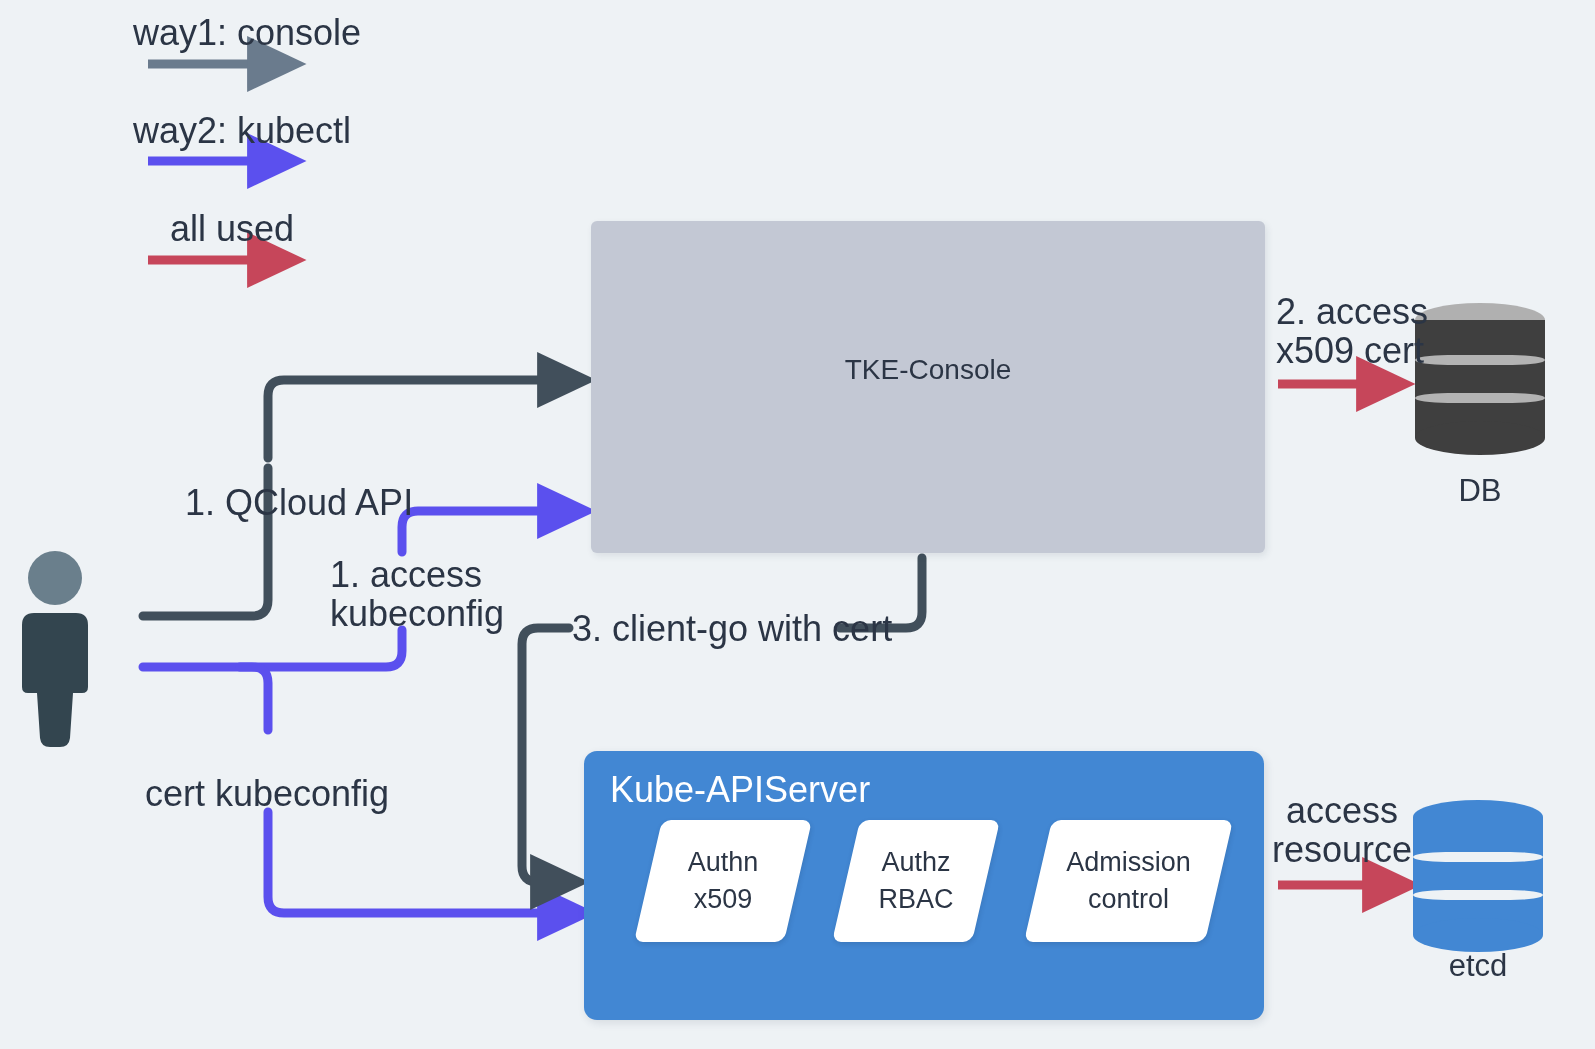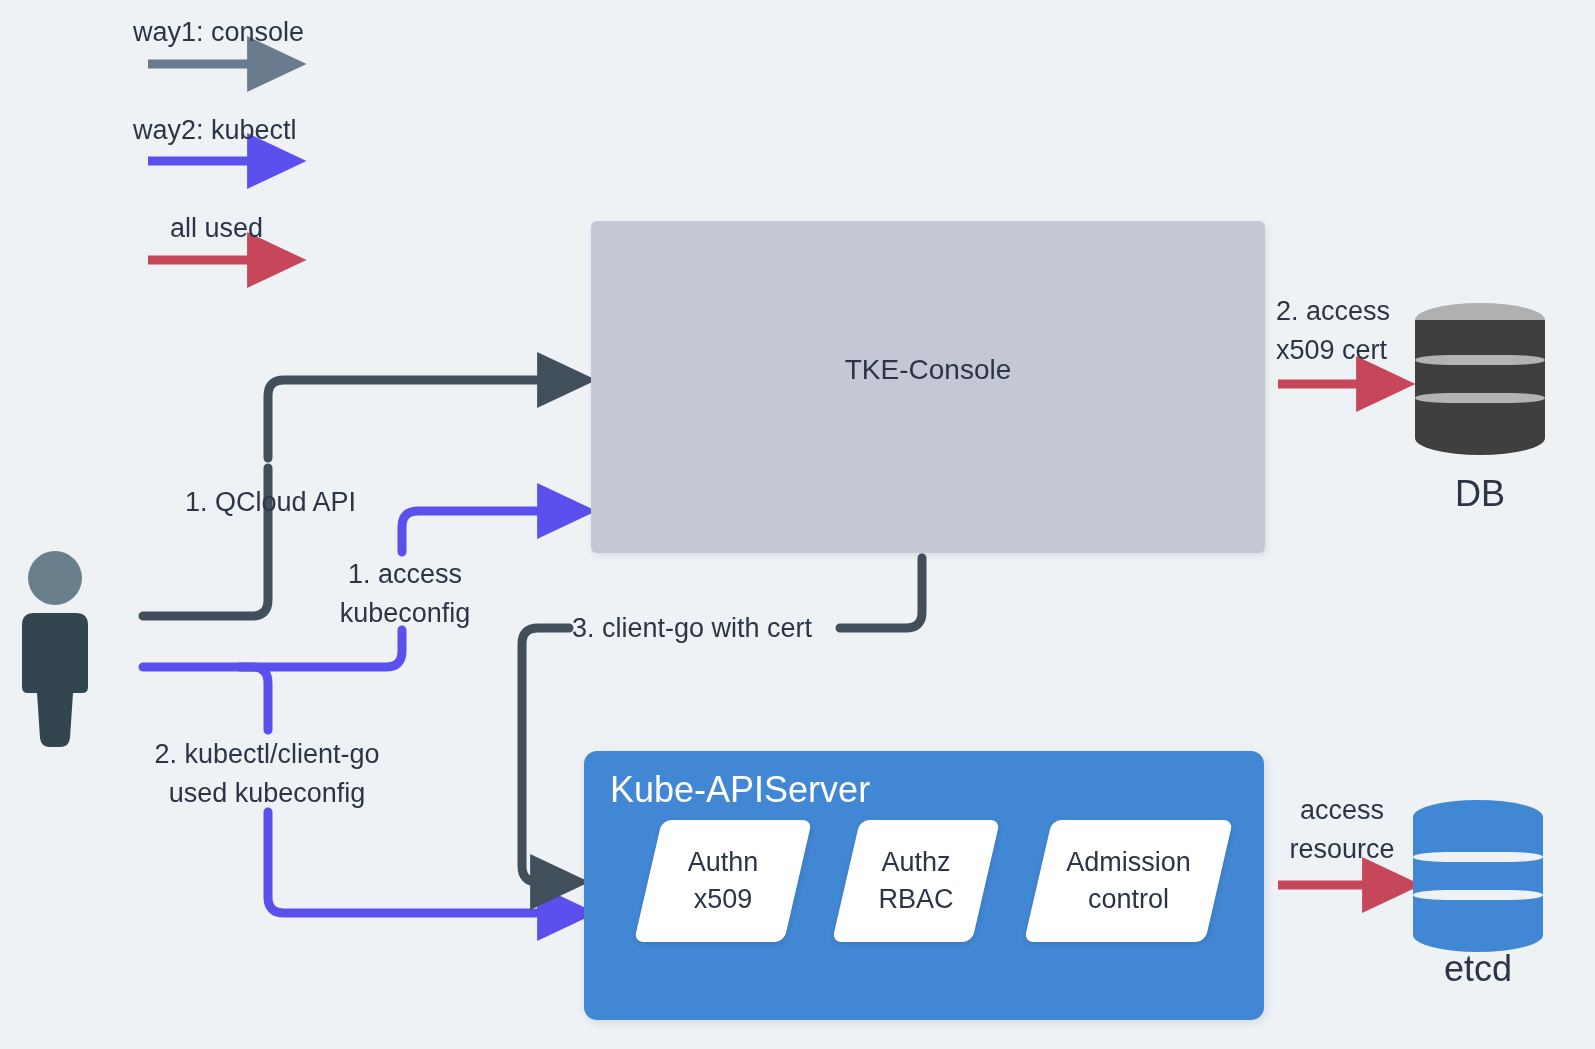--- a/index.html
+++ b/index.html
@@ -21,21 +21,21 @@
     position: absolute;
     left: 0;
     top: 0;
     width: 1595px;
     height: 1049px;
     pointer-events: none;
   }
   .txt {
     position: absolute;
     color: #2b3545;
-    font-size: 27px;
+    font-size: 36px;
     line-height: 39px;
     white-space: pre;
   }
   .txt.c { text-align: center; }
   .console-box {
     position: absolute;
     left: 591px; top: 221px;
     width: 674px; height: 332px;
     background: #c3c8d4;
     border-radius: 6px;
@@ -83,21 +83,21 @@
     color: #2b3545;
     font-size: 27px;
     line-height: 37px;
   }
   .cyl { position: absolute; }
   .cyl-cap { position: absolute; left: 0; border-radius: 50%; }
   .cyl-label {
     position: absolute;
     left: 0; right: 0;
     text-align: center;
-    font-size: 36px;
+    font-size: 31px;
     color: #2b3545;
   }
 </style>
 </head>
 <body>
 
 <div id="canvas">
 
   <svg class="layer" viewBox="0 0 1595 1049">
     <defs>
@@ -218,21 +218,21 @@
     <div class="cyl-cap" style="top:118px; width:130px; height:34px; background:#4287d3;"></div>
     <div style="position:absolute; left:0; top:52px; width:130px; height:10px; background:#eef2f5; border-radius:50%/100%;"></div>
     <div style="position:absolute; left:0; top:90px; width:130px; height:10px; background:#eef2f5; border-radius:50%/100%;"></div>
   </div>
   <div class="cyl-label" style="left:1413px; top:948px; width:130px;">etcd</div>
 
   <div class="txt" style="left:185px; top:474px;margin-top:9px;">1. QCloud API</div>
 
   <div class="txt c" style="left:330px; top:555px; width:150px;"><span>1. access</span><br><span>kubeconfig</span></div>
 
-  <div class="txt c" style="left:122px; top:735px; width:290px;"><span>2. kubectl/client-go</span><br><span>used kubeconfig</span></div>
+  <div class="txt c" style="left:122px; top:735px; width:290px;"><br><span>cert kubeconfig</span></div>
 
   <div class="txt" style="left:572px; top:609px;">3. client-go with cert</div>
 
   <div class="txt" style="left:1276px; top:292px;"><span>2. access</span><br><span>x509 cert</span></div>
 
   <div class="txt c" style="left:1272px; top:791px; width:140px;"><span>access</span><br><span>resource</span></div>
 
 </div>
 
 </body></html>

